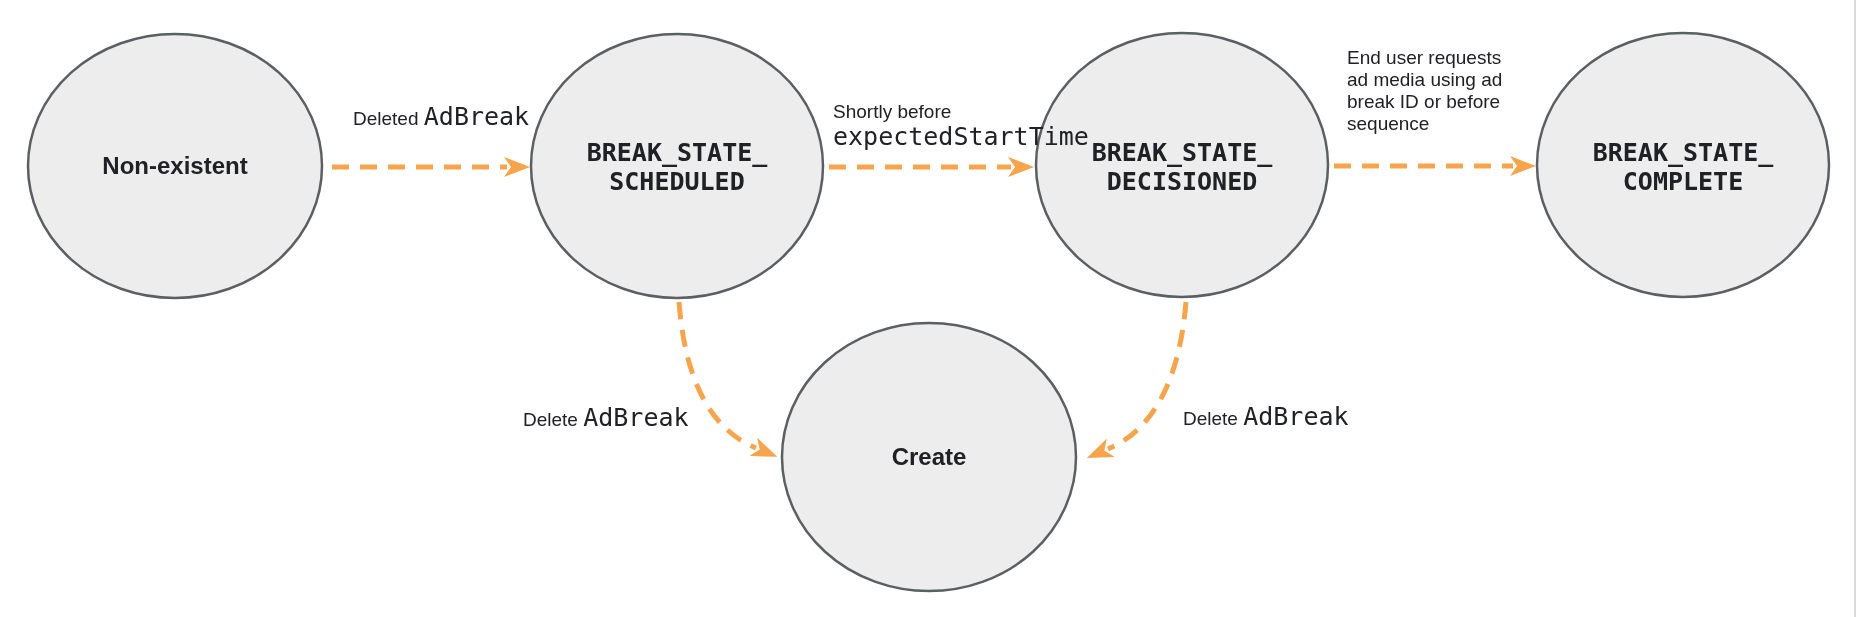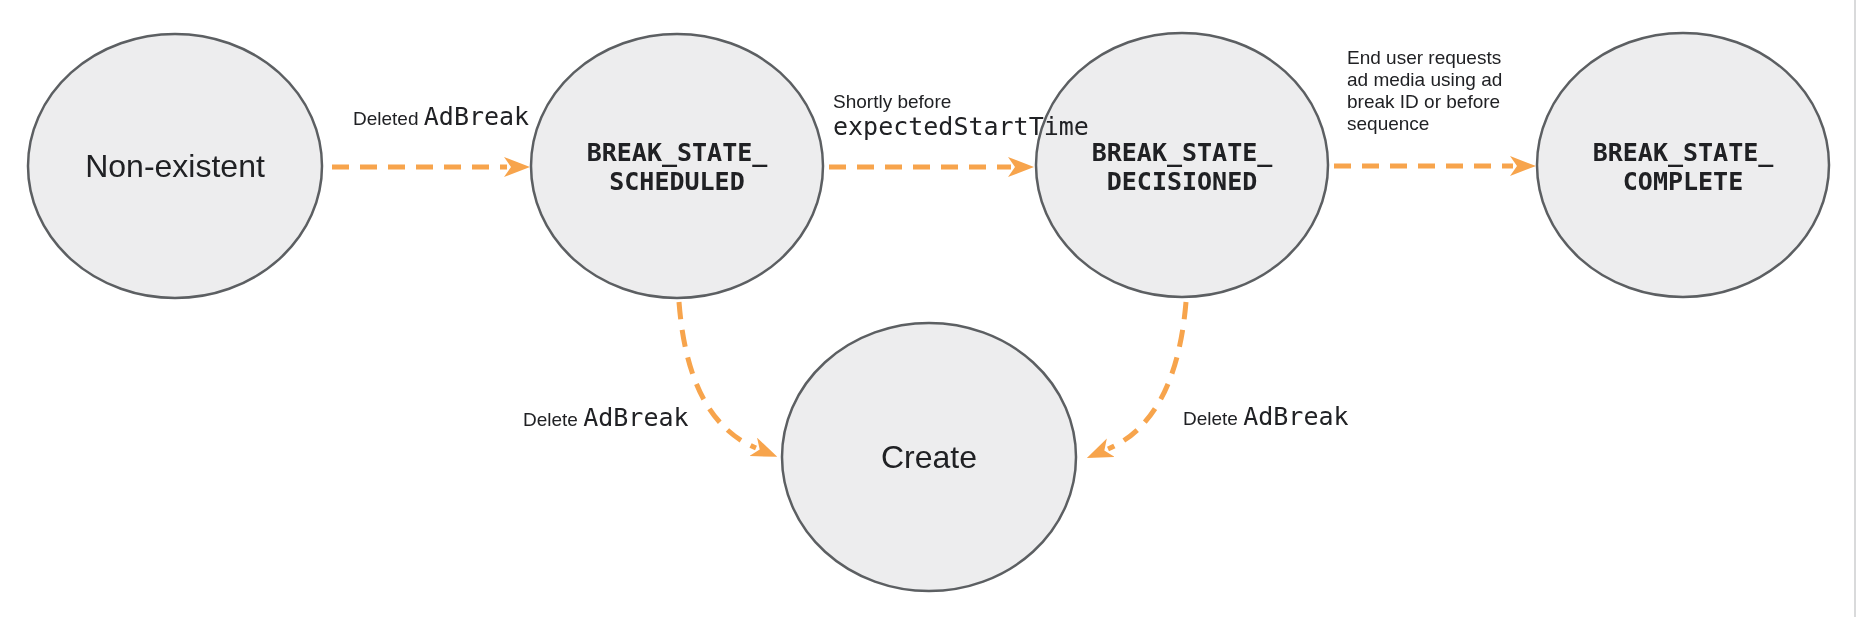--- a/index.html
+++ b/index.html
@@ -20,22 +20,22 @@
   .canvas svg{position:absolute;left:0;top:0;}
   .node-label{
     position:absolute;
     transform:translate(-50%,-50%);
     text-align:center;
     color:var(--text);
     white-space:pre-line;
   }
   .sans-bold{
     font-family:"Liberation Sans",sans-serif;
-    font-weight:400;
-    font-size:32px;
+    font-weight:700;
+    font-size:24px;
     line-height:28px;
   }
   .mono-bold{
     font-family:"DejaVu Sans Mono",monospace;
     font-weight:700;
     font-size:25px;
     line-height:29px;
   }
   .edge-label{
     position:absolute;
@@ -93,21 +93,21 @@
 
   <div class="node-label mono-bold" style="left:1683px;top:167px;">BREAK_STATE_
 COMPLETE</div>
 
   <div class="node-label sans-bold" style="left:929px;top:457px;">Create</div>
 
   <div class="edge-label" style="left:353px;top:104px;">
     <span>Deleted </span><span class="code">AdBreak</span>
   </div>
 
-  <div class="edge-label" style="left:833px;top:89px;">
+  <div class="edge-label" style="left:833px;top:99px;">
     <span>Shortly before</span><br>
     <span class="code">expectedStartTime</span>
   </div>
 
   <div class="edge-label wrap" style="left:1347px;top:47px;width:172px;line-height:22px;">End user requests ad media using ad break ID or before sequence</div>
 
   <div class="edge-label" style="left:523px;top:405px;">
     <span>Delete </span><span class="code">AdBreak</span>
   </div>
 

